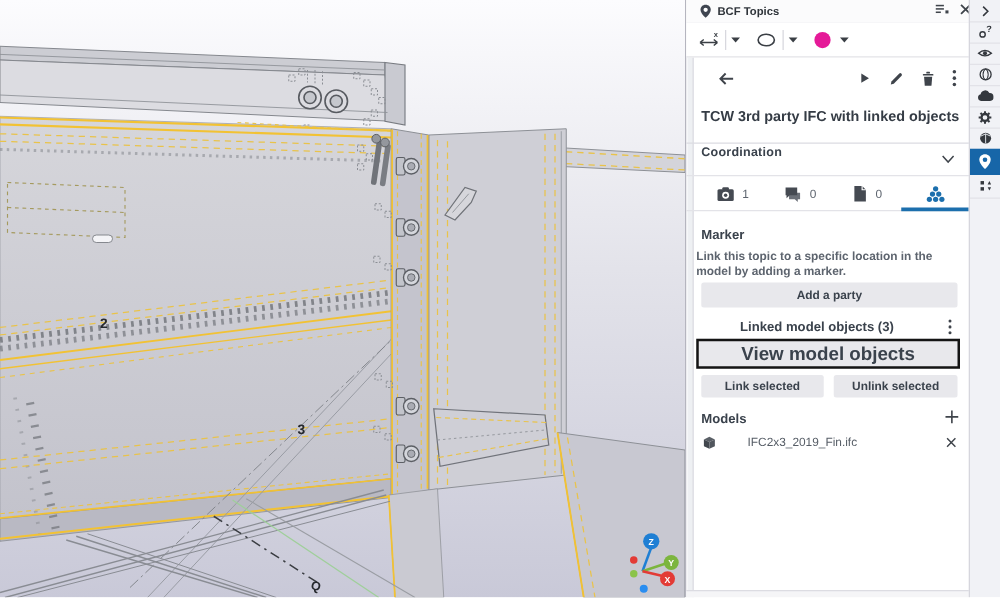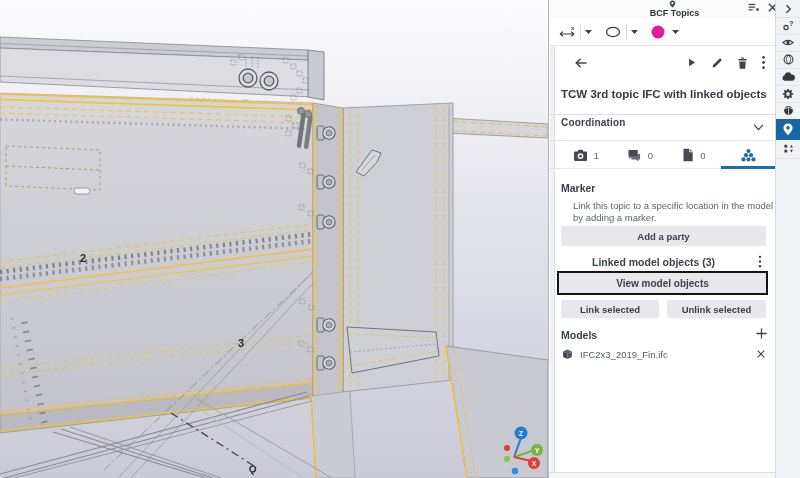--- a/index.html
+++ b/index.html
@@ -6,50 +6,50 @@
   body{font-family:"Liberation Sans","DejaVu Sans",sans-serif;-webkit-font-smoothing:antialiased;}
   .app{position:relative;width:800px;height:478px;overflow:hidden;background:#ffffff;}
   .abs{position:absolute;}
 
   
   .viewport{left:0;top:0;width:548px;height:478px;}
 
   
   .panel{left:548px;top:0;width:227px;height:478px;background:#ffffff;border-left:1px solid #b5b5bf;box-sizing:border-box;}
   .panel-scroll-edge{left:1px;top:0;width:4px;height:478px;background:#eef0f3;border-right:1px solid #dcdce2;}
-  .panel-header{left:0;top:0;width:227px;height:18px;background:#fbfbfc;border-bottom:1px solid #e0e0e6;display:flex;align-items:center;flex-direction:column;}
+  .panel-header{left:0;top:0;width:227px;height:18px;background:#fbfbfc;border-bottom:1px solid #e0e0e6;display:flex;align-items:center;}
   .panel-header-title{font-size:9px;font-weight:700;color:#2f343a;margin-left:4px;}
   .hdr-icons{position:absolute;right:8px;top:1px;display:flex;gap:7px;align-items:center;}
   .toolbar{left:0;top:18px;width:227px;height:28px;background:#fff;border-bottom:1px solid #e3e3e8;display:flex;align-items:center;padding-left:8px;box-sizing:border-box;}
   .tool-group{display:flex;align-items:center;height:22px;margin-right:10px;}
   .tool-sep{width:1px;height:16px;background:#d8d8de;margin:0 3px;}
   .action-row{left:0;top:46px;width:227px;height:34px;}
   .action-right{position:absolute;right:10px;top:9px;display:flex;gap:12px;align-items:center;}
   .topic-title{left:12px;top:88px;width:212px;font-size:11.5px;font-weight:600;color:#353c45;white-space:nowrap;}
   .title-sep{left:0;top:114px;width:227px;height:0;border-top:1px solid #dcdce2;}
   .coord-row{left:0;top:115px;width:227px;height:25px;border-bottom:1px solid #e3e3e8;}
   .coord-label{position:absolute;left:12px;top:2px;font-size:10px;font-weight:600;color:#3a424c;letter-spacing:.2px;}
   .tabs{left:10px;top:141px;width:216px;height:28px;display:flex;}
   .tab{flex:1;display:flex;align-items:center;justify-content:center;gap:6px;position:relative;}
   .tab-count{font-size:9.5px;color:#5d646e;}
   .tabs-border{left:0;top:168px;width:227px;height:0;border-top:1px solid #e3e3e8;}
   .tab-underline{left:172px;top:166px;width:54px;height:3px;background:#1c6fad;}
   .sec-heading{font-size:10.5px;font-weight:600;color:#3a424c;}
   .marker-heading{left:12px;top:182px;text-align:right;}
-  .marker-desc{left:24px;top:200px;width:209px;font-size:9.5px;line-height:1.3;color:#5d646e;}
+  .marker-desc{left:8px;top:200px;width:209px;font-size:9.5px;line-height:1.3;color:#5d646e;font-weight:bold;}
   .btn{background:#e8e8ec;border-radius:2px;display:flex;align-items:center;justify-content:center;font-size:9.5px;font-weight:600;color:#3a424c;cursor:default;}
   .btn-add-marker{left:12px;top:226px;width:205px;height:20px;}
   .linked-heading{left:12px;top:256px;padding-left:31px;}
   .linked-kebab{left:209px;top:255px;}
-  .view-box{left:8px;top:271px;width:211px;height:24px;border:2px solid #141414;box-sizing:border-box;background:#e8e8ec;display:flex;align-items:center;justify-content:center;font-size:10px;font-weight:600;color:#3a424c;}
+  .view-box{left:8px;top:271px;width:211px;height:24px;border:2px solid #141414;box-sizing:border-box;background:#e8e8ec;display:flex;align-items:center;justify-content:center;font-size:15px;font-weight:600;color:#3a424c;}
   .btn-link{left:12px;top:300px;width:98px;height:18px;}
   .btn-unlink{left:118px;top:300px;width:99px;height:18px;}
   .models-heading{left:12px;top:329px;}
   .models-plus{left:206px;top:327px;}
-  .model-row{left:12px;top:346px;width:205px;height:16px;display:flex;align-items:center;gap:6px;}
+  .model-row{left:12px;top:346px;width:205px;height:16px;display:flex;align-items:center;gap:24px;}
   .model-name{font-size:9.5px;color:#565d66;flex:1;}
   .panel-bottom{left:0;top:472px;width:227px;height:6px;background:#f5f5f7;border-top:1px solid #dcdce2;}
 
   
   .strip{left:775px;top:0;width:25px;height:478px;background:#f1f2f6;border-left:1px solid #d6d6dd;box-sizing:border-box;}
   .strip-tile{position:absolute;left:0;width:24px;height:17px;border-bottom:1px solid #e2e2e8;display:flex;align-items:center;justify-content:center;}
   .strip-tile.tall{height:20px;}
   .strip-tile.active{background:#1766a8;border-bottom:1px solid #1766a8;}
   svg{display:block;}
 </style>
@@ -340,21 +340,21 @@
         <svg width="5" height="15" viewBox="0 0 5 16">
           <g fill="#3f444b">
               <circle cx="2.5" cy="2.5" r="1.5"></circle>
               <circle cx="2.5" cy="8" r="1.5"></circle>
               <circle cx="2.5" cy="13.5" r="1.5"></circle>
             </g>
         </svg>
       </span>
     </div>
 
-    <div class="abs topic-title">TCW 3rd topic IFC with linked objects</div>
+    <div class="abs topic-title">TCW 3rd party IFC with linked objects</div>
     <div class="abs title-sep"></div>
 
     <div class="abs coord-row">
       <span class="coord-label">Coordination</span>
       <svg class="abs" style="right:12px;top:9px;" width="11" height="7" viewBox="0 0 12 8">
         <path d="M1 1 L6 6.4 L11 1" stroke="#3f444b" stroke-width="1.4" fill="none"></path>
       </svg>
     </div>
 
     <div class="abs tabs">

